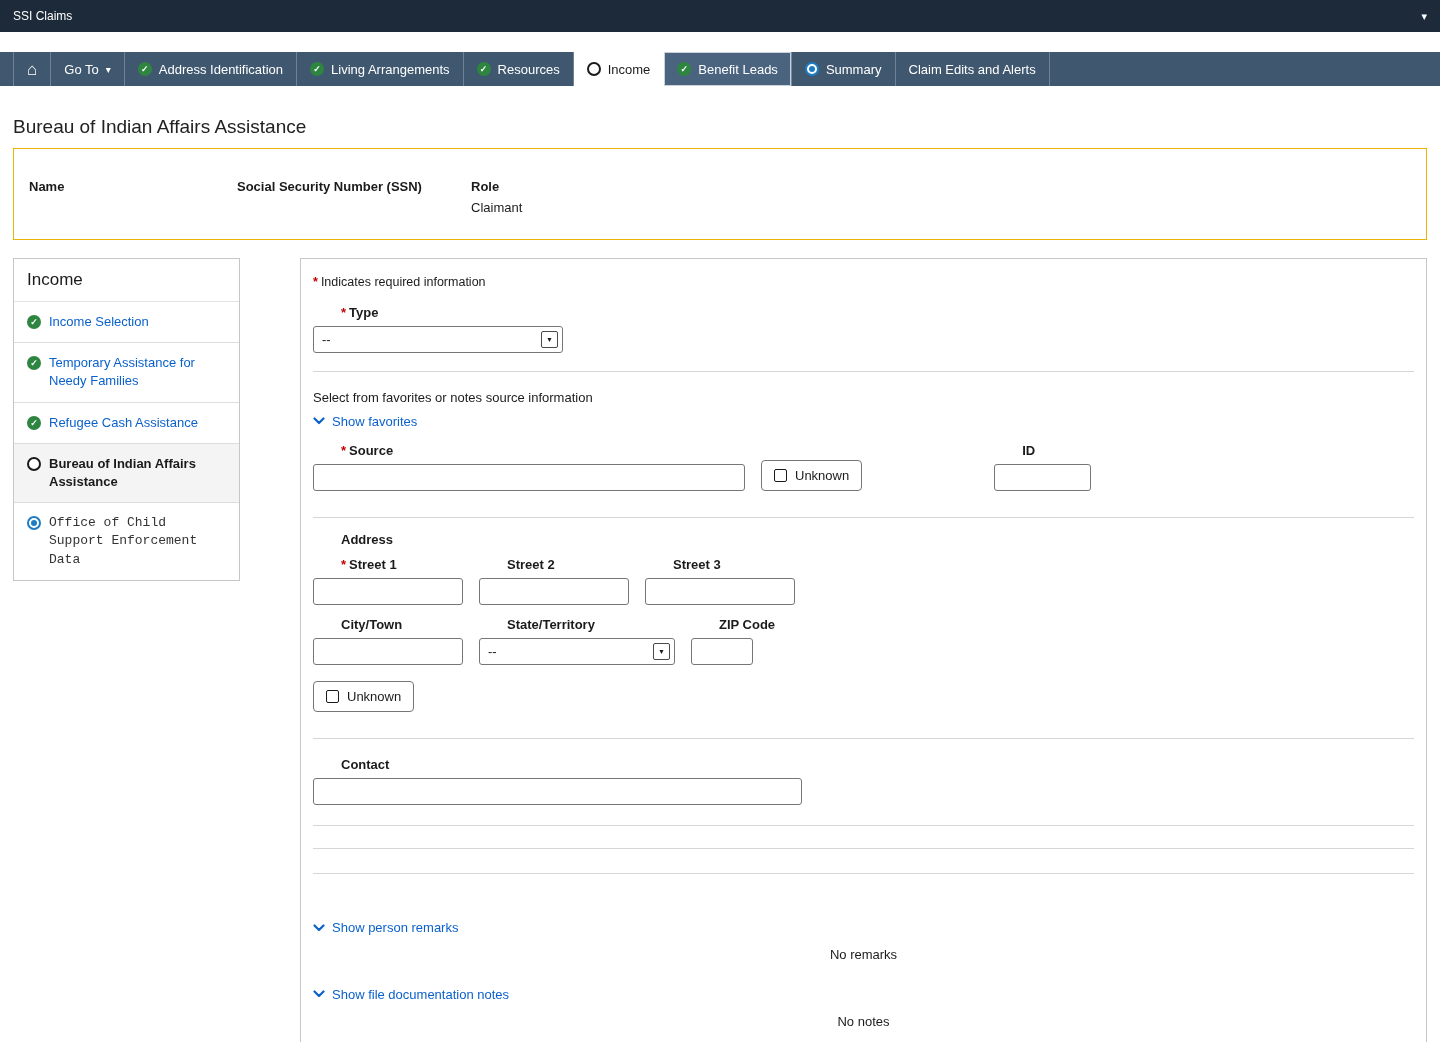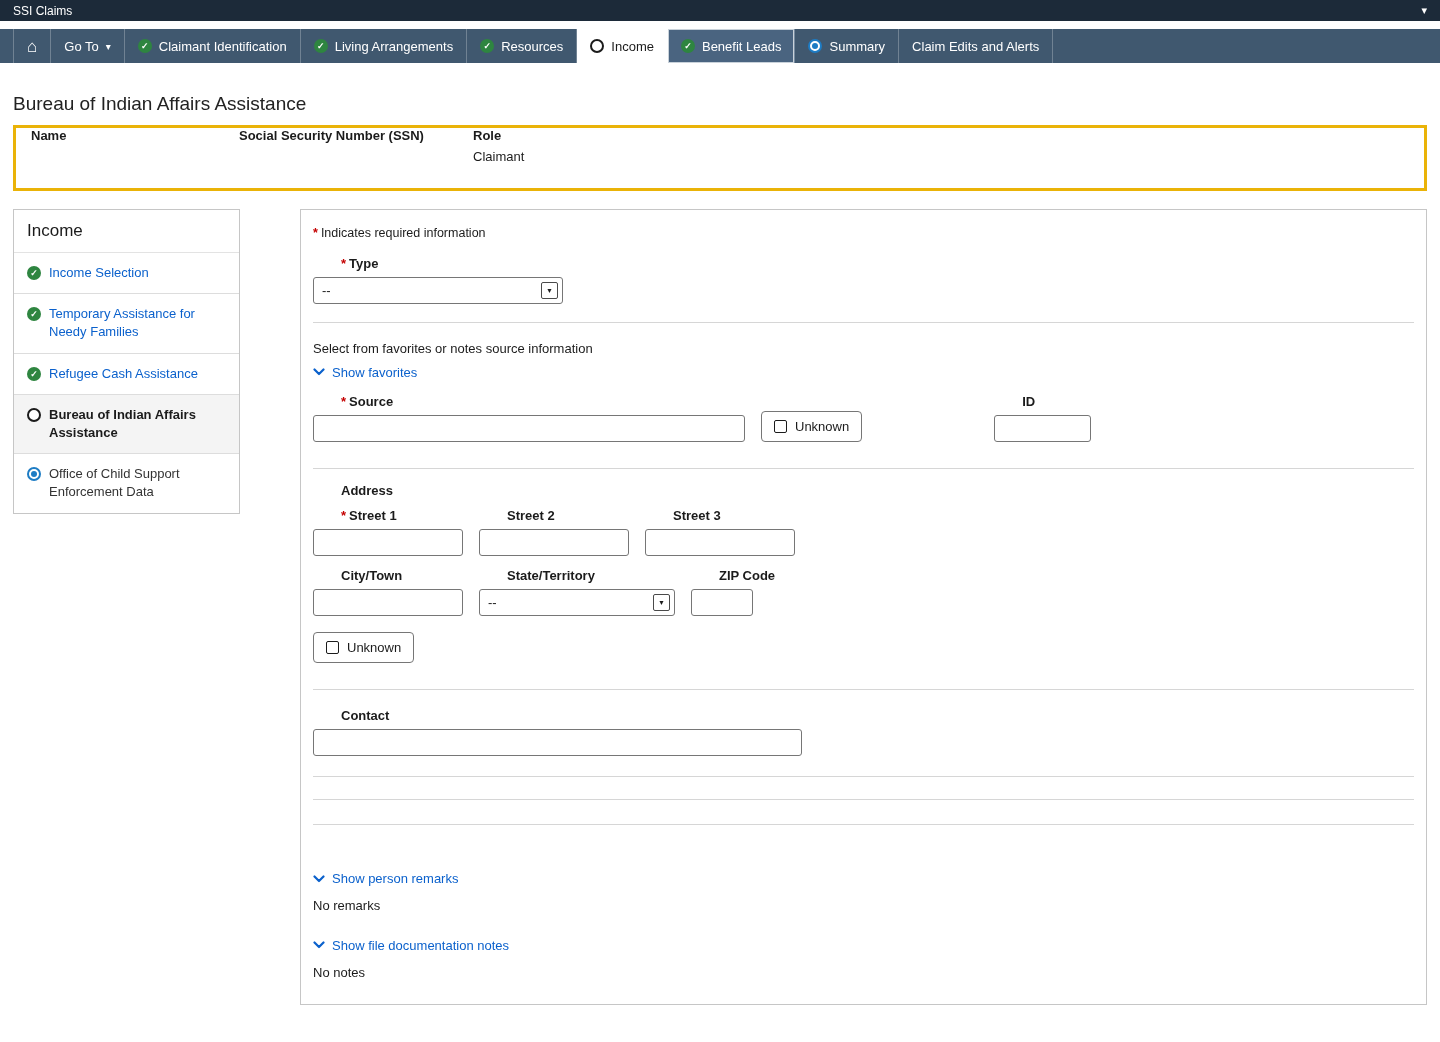--- a/index.html
+++ b/index.html
@@ -10,23 +10,23 @@
     color: #1b1b1b;
     background: #fff;
     width: 1440px;
     min-height: 1042px;
   }
   button { font-family: inherit; cursor: pointer; }
   a { cursor: pointer; text-decoration: none; }
 
   
   .topbar {
-    background: #1c2a39; color:#fff; height: 21px;
+    background: #1c2a39; color:#fff; height: 32px;
     display:flex; align-items:center; justify-content:space-between;
-    padding: 0 13px; font-size: 12px; margin-bottom: 8px;
+    padding: 0 13px; font-size: 12px; margin-bottom: 20px;
   }
   .topbar .caret { font-size: 11px; line-height: 1; cursor: pointer; }
 
   
   .navbar {
     background:#40586f; height:34px; display:flex; align-items:stretch;
     padding-left:13px;
   }
   .nav-item {
     display:flex; align-items:center; gap:7px;
@@ -54,36 +54,36 @@
     width:14px; height:14px; border-radius:50%; border:2px solid #1d7cc4;
     background:#fff; flex:none; display:inline-block; position:relative;
   }
   .tgt::after { content:""; position:absolute; inset:2px; border-radius:50%; background:#1d7cc4; }
 
   
   .page { padding: 0 13px; }
   .page-title { font-size:19px; font-weight:400; color:#222; margin:30px 0 10px 0; }
 
   .person-box {
-    border:3px solid #eab308; padding:0 15px 24px 15px;
+    border:1px solid #eab308; padding:30px 15px 24px 15px;
     display:grid; grid-template-columns: 208px 234px 1fr;
   }
   .person-box .col-label { font-weight:bold; font-size:13px; }
   .person-box .col-value { margin-top:6px; font-size:13px; }
 
   .content-row { display:flex; gap:60px; margin-top:18px; align-items:flex-start; }
 
   
   .sidebar { width:227px; border:1px solid #c6c6c6; background:#fff; flex:none; }
   .sb-title { font-size:17px; padding:11px 13px; border-bottom:1px solid #e3e3e3; }
   .sb-item {
     display:flex; gap:8px; align-items:flex-start; padding:11px 13px;
     border-bottom:1px solid #ddd; line-height:1.4;
   }
-  .sb-item:last-child { border-bottom:none; }
+  .sb-item:last-child { border-bottom:none;font-family:Liberation Mono, monospace; }
   .sb-item .sb-label { color:#0b61cc; }
   .sb-item.current { background:#f4f4f4; }
   .sb-item.current .sb-label { color:#1b1b1b; font-weight:bold; }
   .sb-item.visited .sb-label { color:#333; }
   .sb-item .chk, .sb-item .hollow, .sb-item .tgt { margin-top:2px; }
 
   
   .main-col { flex:1; }
   .main-card { border:1px solid #c6c6c6; background:#fff; padding:16px 12px 24px 12px; min-height:755px; }
 
@@ -116,41 +116,41 @@
     font-size:13px;
   }
   .cb { width:13px; height:13px; border:1px solid #1b1b1b; border-radius:2px; background:#fff; flex:none; }
 
   .rule { border:none; border-top:1px solid #d6d6d6; margin:18px 0; }
 
   .disclosure { color:#0b61cc; display:inline-flex; align-items:center; gap:7px; font-size:13px; }
   .disclosure .chev { flex:none; }
 
   .hint { margin:0 0 8px 0; }
-  .muted-line { margin:12px 0 0 0; }
+  .muted-line { margin:12px 0 0 0;text-align:center; }
 </style>
 </head>
 <body>
 
 <div class="topbar">
   <span>SSI Claims</span>
   <span class="caret">▾</span>
 </div>
 
 <nav class="navbar">
   <button class="nav-item">
     <span class="home-glyph">⌂</span>
   </button>
   <button class="nav-item">
     <span>Go To</span>
     <span class="caret sm">▾</span>
   </button>
   <button class="nav-item">
     <span class="chk">✓</span>
-    <span>Claimant Identification</span>
+    <span>Address Identification</span>
   </button>
   <button class="nav-item">
     <span class="chk">✓</span>
     <span>Living Arrangements</span>
   </button>
   <button class="nav-item">
     <span class="chk">✓</span>
     <span>Resources</span>
   </button>
   <button class="nav-item active">

